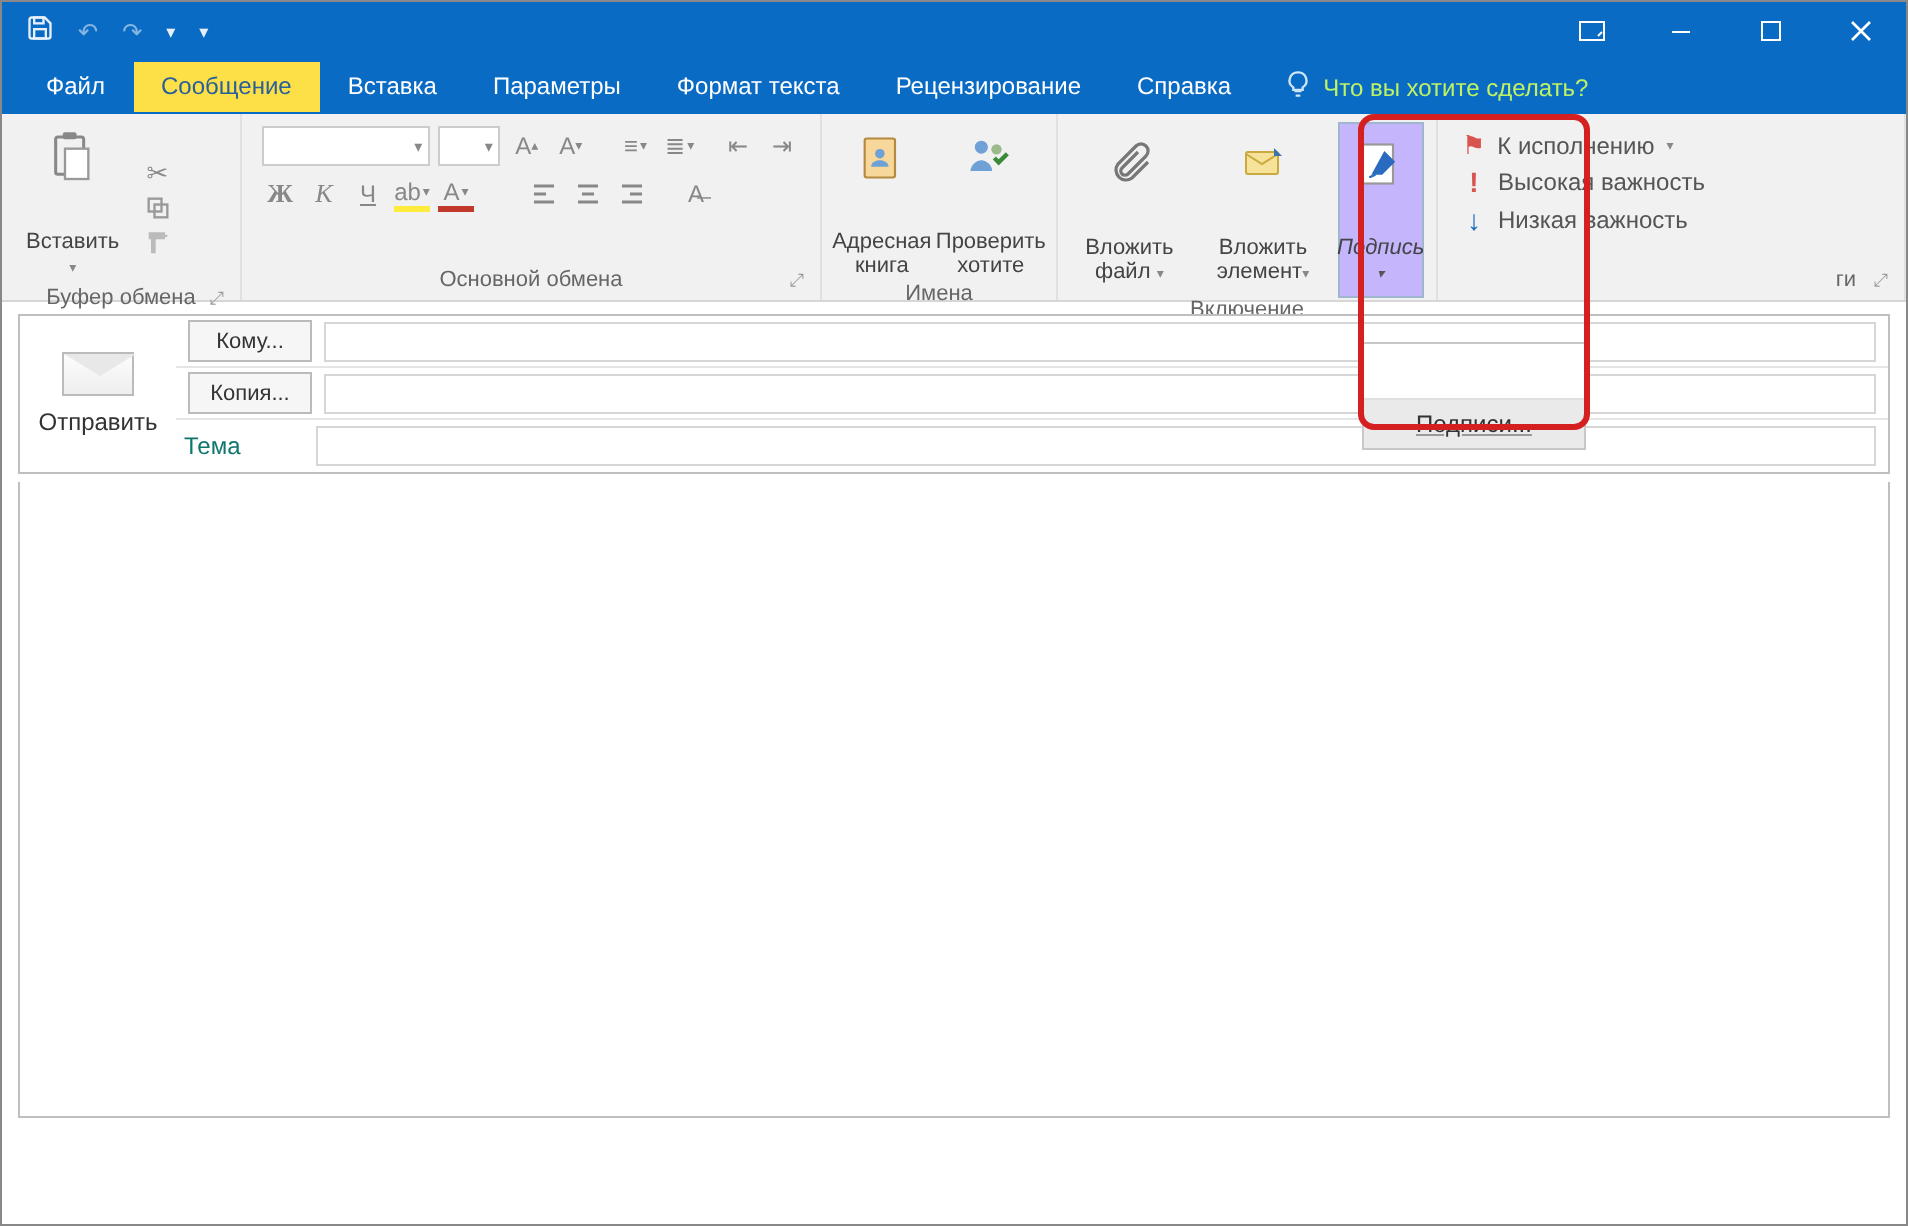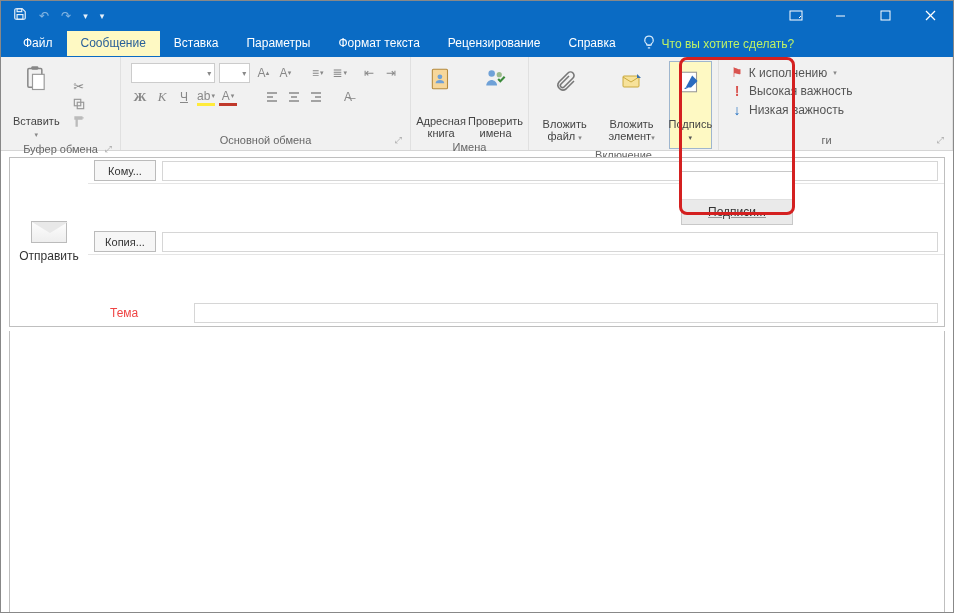--- a/index.html
+++ b/index.html
@@ -6,21 +6,21 @@
 body { background: #fff; }
 .window { width: 954px; height: 613px; border: 1px solid #888; position: relative; overflow: hidden; }
 .titlebar { height: 29px; background: #0a6bc4; display: flex; align-items: center; color: #fff; font-size: 12px; }
 .qat { display: flex; align-items: center; padding-left: 12px; gap: 12px; }
 .qat-item { color: #fff; opacity: .9; cursor: pointer; }
 .title-text { position: absolute; left: 50%; transform: translateX(-50%); color: #fff; }
 .win-controls { margin-left: auto; display: flex; }
 .win-btn { width: 45px; height: 29px; display: flex; align-items: center; justify-content: center; color: #fff; cursor: pointer; }
 .tabs { height: 27px; background: #0a6bc4; display: flex; align-items: center; padding-left: 8px; font-size: 12px; }
 .tab { padding: 5px 14px 6px; color: #fff; cursor: pointer; }
-.tab.active { background: #fef9c3; color: #2a6099; }
+.tab.active { background: #fde047; color: #2a6099; }
 .tell-me { display: flex; align-items: center; gap: 6px; margin-left: 12px; color: #bef264; }
 .ribbon { height: 94px; background: #f1f1f1; border-bottom: 1px solid #d6d6d6; display: flex; font-size: 11px; color: #555; position: relative; }
 .group { border-right: 1px solid #e0e0e0; display: flex; flex-direction: column; justify-content: space-between; padding: 4px 6px 2px; }
 .group-body { flex: 1; display: flex; align-items: center; gap: 4px; }
 .group-label { text-align: center; font-size: 11px; color: #666; padding-bottom: 2px; position: relative; }
 .dlaunch { position: absolute; right: 2px; bottom: 2px; font-size: 9px; color: #999; cursor: pointer; }
 .vbtn { display: flex; flex-direction: column; align-items: center; gap: 20px; padding: 2px 6px; cursor: pointer; min-width: 40px; }
 .vbtn .ico { width: 32px; height: 32px; display: flex; align-items: center; justify-content: center; font-size: 22px; color: #3d72ab; }
 .vbtn .lbl { text-align: center; line-height: 12px; font-size: 11px; color: #444; }
 .clip-side { display: flex; flex-direction: column; gap: 2px; padding-top: 4px; }
@@ -45,29 +45,29 @@
 .dropdown { position: absolute; left: 680px; top: 170px; width: 112px; background: #f3f3f3; border: 1px solid #c8c8c8; z-index: 40; }
 .dd-blank { height: 28px; background: #fff; border-bottom: 1px solid #e0e0e0; }
 .dd-item { height: 24px; display: flex; align-items: center; justify-content: center; font-size: 12px; background: #eaeaea; color: #333; cursor: pointer; }
 
 .compose { position: absolute; left: 8px; top: 60px; right: 8px; }
 .compose-offset { margin-top: 96px; }
 .header-area { border: 1px solid #bfbfbf; display: flex; background: #fff; }
 .send-col { width: 78px; display: flex; flex-direction: column; align-items: center; justify-content: center; gap: 6px; padding: 10px 4px; }
 .send-ico { width: 36px; height: 22px; border: 1px solid #bbb; position: relative; background: linear-gradient(180deg,#fdfdfd,#eee); }
 .send-ico::before { content: ""; position: absolute; left: 0; right: 0; top: 0; height: 0; border-left: 18px solid transparent; border-right: 18px solid transparent; border-top: 11px solid #e8e8e8; }
-.fields { flex: 1; display: flex; flex-direction: column; gap: 45px; }
+.fields { flex: 1; display: flex; flex-direction: column; }
 .field-row { display: flex; align-items: center; border-bottom: 1px solid #e5e5e5; height: 26px; }
 .field-row:last-child { border-bottom: none; }
 .addr-btn { width: 62px; height: 21px; margin: 2px 6px; border: 1px solid #bbb; background: #f6f6f6; font-size: 11px; color: #333; display: flex; align-items: center; justify-content: center; cursor: pointer; }
-.subj-lbl { width: 62px; margin: 2px 22px; font-size: 12px; color: #ef4444; display: flex; align-items: center; }
+.subj-lbl { width: 62px; margin: 2px 4px; font-size: 12px; color: #0f766e; display: flex; align-items: center; }
 .field-input { flex: 1; height: 20px; border: 1px solid #d6d6d6; margin-right: 6px; background: #fff; }
 .body-area { border: 1px solid #bfbfbf; border-top: none; height: 318px; background: #fff; margin-top: 4px; }
 
-.sig-active { background: #fef9c3; border: 1px solid #9fb6ce; }
+.sig-active { background: #c4b5fd; border: 1px solid #9fb6ce; font-style: italic; }
 </style>
 </head>
 <body>
 
 <div class="window">
 
   <div class="titlebar">
     <div class="qat">
       <span class="qat-item">
         <svg width="14" height="14" viewBox="0 0 24 24" fill="none" stroke="#fff" stroke-width="2">
@@ -220,21 +220,21 @@
         </div>
         <div class="vbtn">
           <div class="ico">
             <svg width="26" height="26" viewBox="0 0 24 24">
                 <circle cx="8" cy="7" r="3" fill="#6fa1d7"></circle>
                 <circle cx="15" cy="8" r="2.4" fill="#9aba8a"></circle>
                 <path d="M3 18c0-3 3-5 5-5s5 2 5 5" fill="#6fa1d7"></path>
                 <path d="M14 12l2 2 4-4" stroke="#3a8a3a" stroke-width="2" fill="none"></path>
               </svg>
           </div>
-          <div class="lbl">Проверить имена</div>
+          <div class="lbl">Проверить хотите</div>
         </div>
       </div>
       <div class="group-label">Имена</div>
     </div>
 
     <div class="group" style="width:190px">
       <div class="group-body">
         <div class="vbtn">
           <div class="ico">
             <svg width="24" height="26" viewBox="0 0 24 24" fill="none" stroke="#777" stroke-width="1.6">
@@ -276,21 +276,21 @@
         </div>
         <div class="tag-row">
           <span class="excl">!</span>
           <span>Высокая важность</span>
         </div>
         <div class="tag-row">
           <span class="darr">↓</span>
           <span>Низкая важность</span>
         </div>
       </div>
-      <div class="group-label" style="padding-right:18px"><span>ги</span><span class="dlaunch">⤢</span></div>
+      <div class="group-label" style="text-align:right;padding-right:18px"><span>ги</span><span class="dlaunch">⤢</span></div>
     </div>
   </div>
 
   <div class="dropdown">
     <div class="dd-blank"></div>
     <div class="dd-item">
       <span style="text-decoration:underline;text-decoration-color:#999">Подписи...</span>
     </div>
   </div>
 

